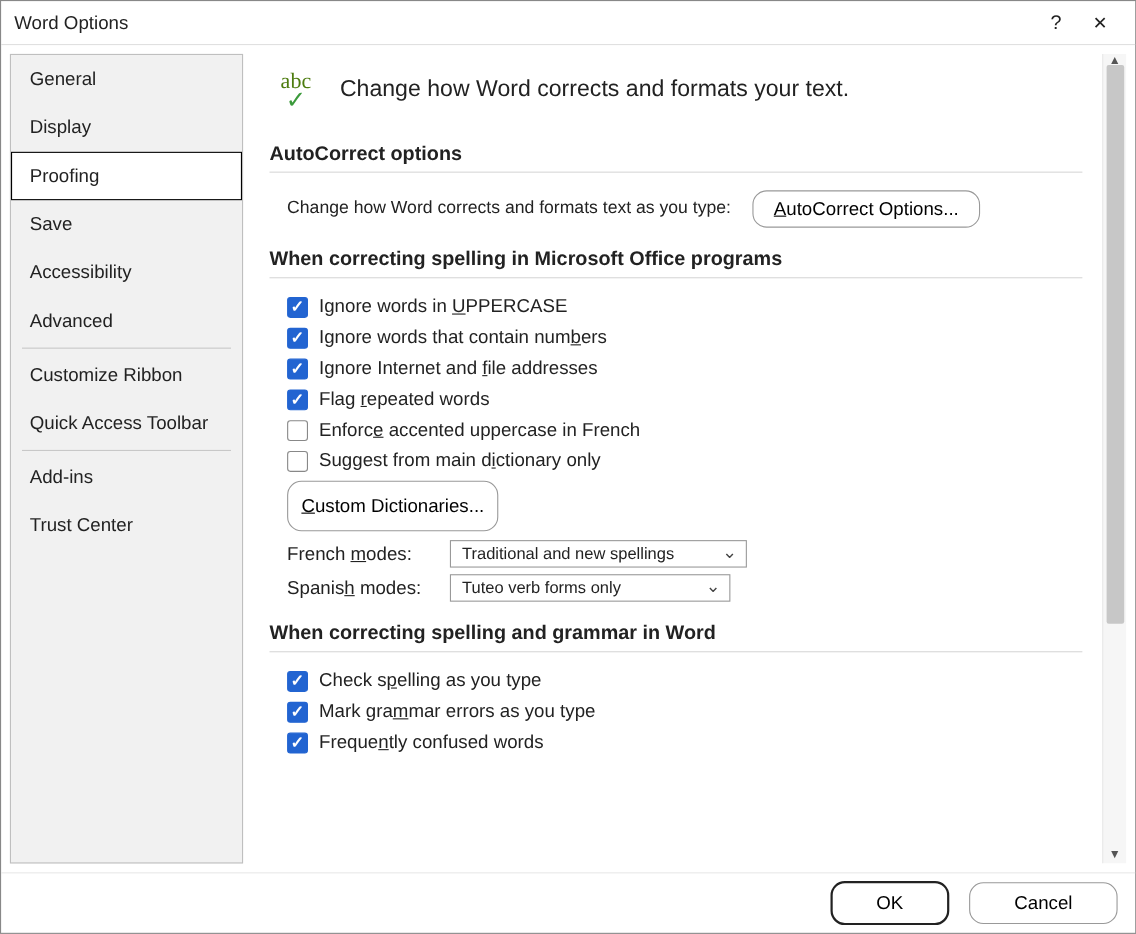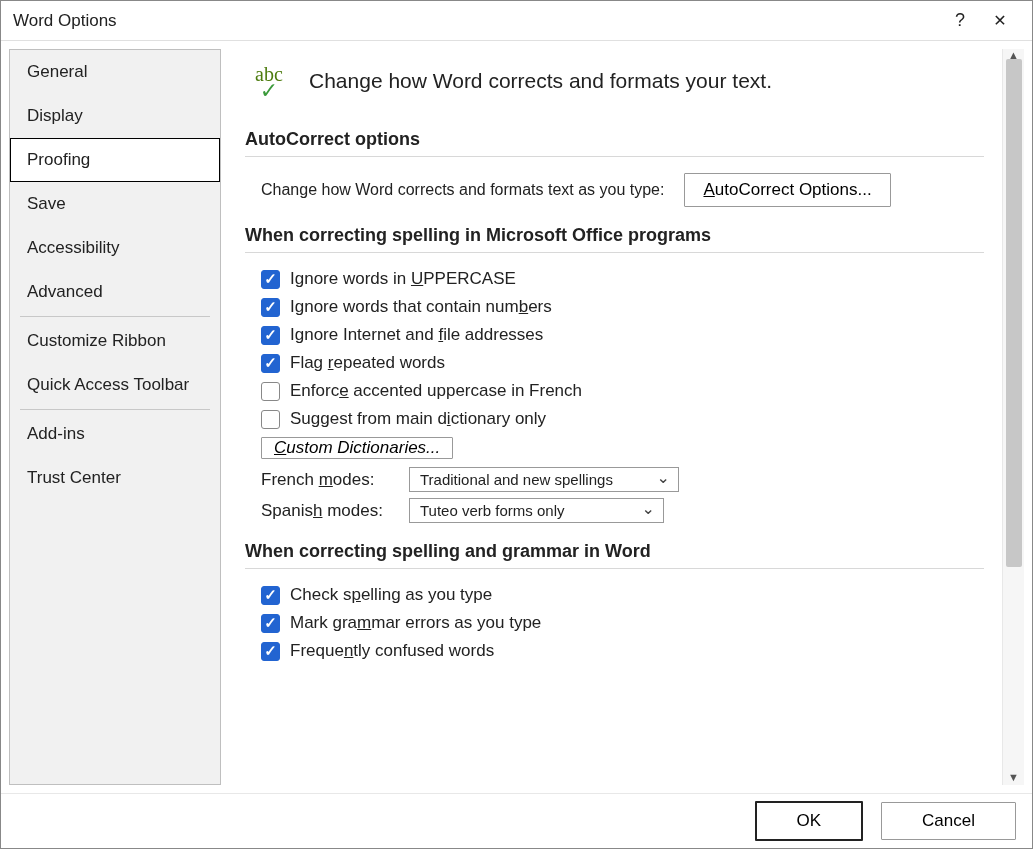--- a/index.html
+++ b/index.html
@@ -162,21 +162,21 @@
     font-size: 15px;
     font-weight: bold;
     color: #fff;
   }
   .btn {
     border: 1px solid #999;
     background: #fff;
     padding: 6px 18px;
     font-size: 17px;
     cursor: pointer;
-    border-radius: 1px;
+    border-radius: 13px;
   }
   .ac-row { display:flex; align-items:center; gap:20px; margin-left:16px; }
   .select {
     border: 1px solid #999;
     background: #fff;
     padding: 3px 26px 3px 10px;
     font-size: 15px;
     cursor: pointer;
     position: relative;
     display: inline-block;
@@ -277,21 +277,21 @@
       </div>
       <div class="row">
         <span class="checkbox"></span>
         <span><span>Enforc</span><span class="u">e</span><span> accented uppercase in French</span></span>
       </div>
       <div class="row">
         <span class="checkbox"></span>
         <span><span>Suggest from main d</span><span class="u">i</span><span>ctionary only</span></span>
       </div>
       <div class="row">
-        <button class="btn" style="padding:0 12px;font-style:italic;"><span class="u">C</span><span>ustom Dictionaries...</span></button>
+        <button class="btn" style="padding:12px 12px;"><span class="u">C</span><span>ustom Dictionaries...</span></button>
       </div>
 
       <div class="mode-row">
         <span class="mode-label"><span>French </span><span class="u">m</span><span>odes:</span></span>
         <span class="select" style="min-width:270px;">Traditional and new spellings</span>
       </div>
       <div class="mode-row">
         <span class="mode-label"><span>Spanis</span><span class="u">h</span><span> modes:</span></span>
         <span class="select" style="min-width:255px;">Tuteo verb forms only</span>
       </div>

